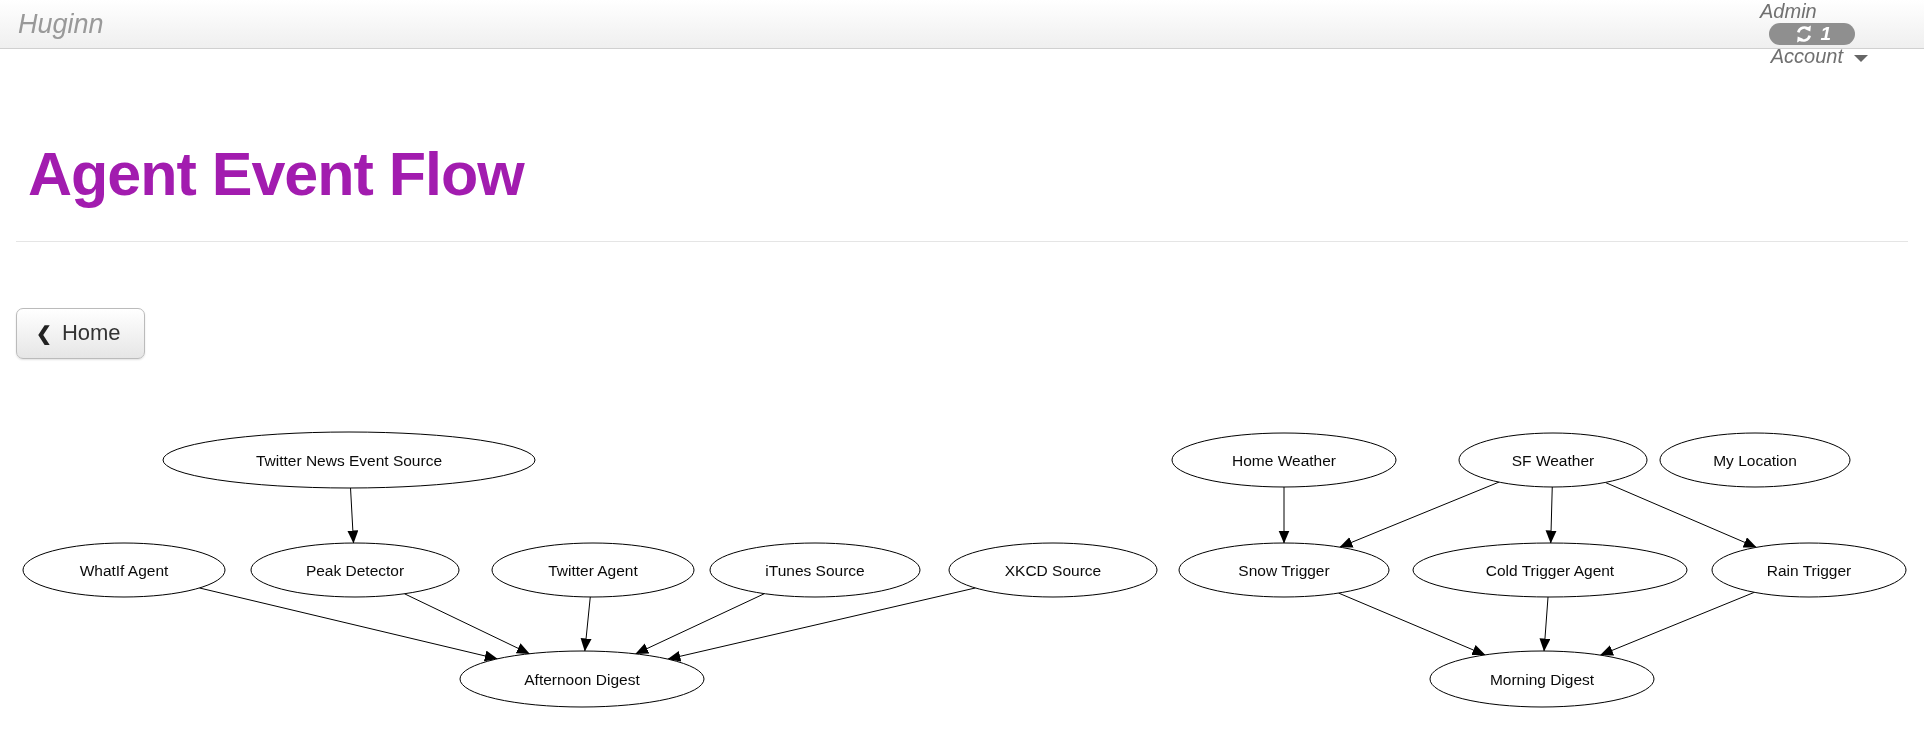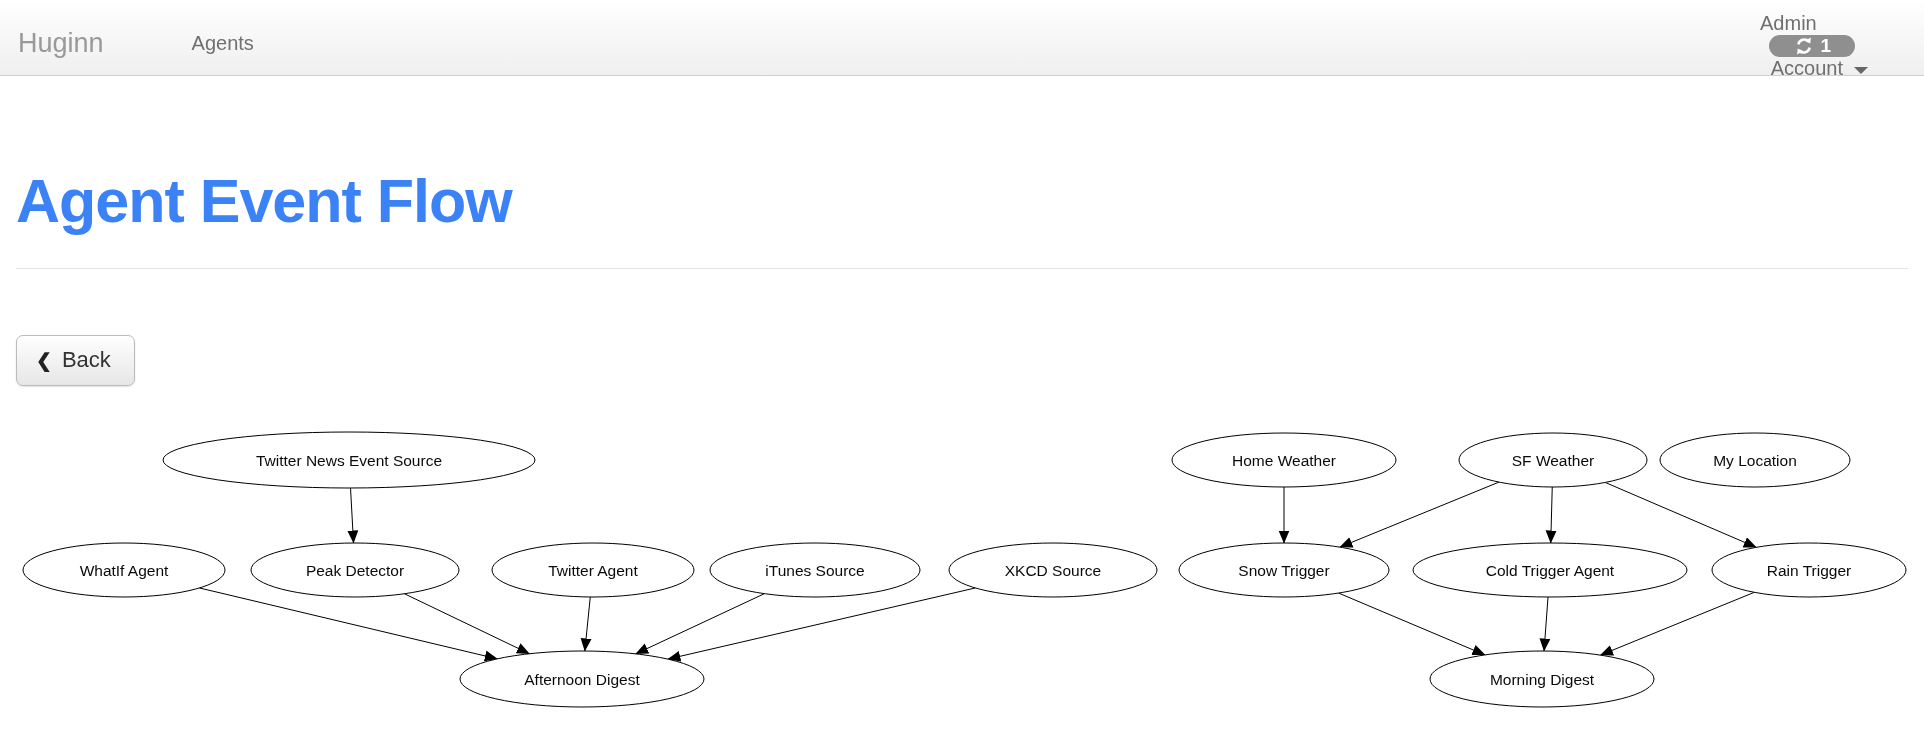--- a/index.html
+++ b/index.html
@@ -4,25 +4,26 @@
 <style>
   * { box-sizing: border-box; }
   html,body { margin:0; padding:0; }
   body {
     width:1924px; height:754px; overflow:hidden; position:relative;
     background:#ffffff; font-family:"Liberation Sans", sans-serif;
   }
 
   
   .navbar {
-    height:76px; width:100%;
+    height:49px; width:100%;
     background:linear-gradient(#ffffff, #efefef);
     border-bottom:1px solid #d0d0d0;
     display:flex; align-items:center;
-    padding:12px 56px 0 18px;
+    padding:0 56px 0 18px;
+    font-style:italic;
   }
   .brand {
     font-size:27px; color:#999999; text-decoration:none;
     margin-right:58px; cursor:pointer;
   }
   .nav-left { display:flex; align-items:center; height:100%; }
   .nav-link {
     font-size:20px; color:#707070; text-decoration:none;
     padding:0 30px; display:flex; align-items:center; height:100%;
     cursor:pointer;
@@ -47,23 +48,23 @@
   }
   .caret {
     width:0; height:0; display:inline-block;
     border-left:7px solid transparent; border-right:7px solid transparent;
     border-top:7px solid #666666; margin-top:3px;
   }
 
   
   .container { padding:0 16px; }
   .page-title {
-    margin:92px 0 0 0;
+    margin:92px 0 0 12px;
     font-size:61px; line-height:1.1; font-weight:bold;
-    letter-spacing:-1px; color:#3b82f6;
+    letter-spacing:-1px; color:#a21caf;
   }
   hr.rule {
     border:none; border-top:1px solid #e5e5e5;
     margin:33px 0 0 0;
   }
   .back-btn {
     margin-top:66px;
     display:inline-flex; align-items:center; gap:10px;
     font-family:"Liberation Sans", sans-serif;
     font-size:22px; color:#333333;
@@ -82,21 +83,20 @@
     font-size:15.5px; fill:#0a0a0a;
   }
 </style>
 </head>
 <body>
 
 <div class="navbar">
   <a class="brand">Huginn</a>
 
   <div class="nav-left">
-    <a class="nav-link">Agents</a>
   </div>
 
   <div class="nav-right">
     <a class="nav-link">Admin</a>
 
     <div class="nav-divider"></div>
 
     <a class="jobs-badge">
       <span style="display:flex;">
         <svg width="20" height="20" viewBox="0 0 20 20" aria-hidden="true">
@@ -115,21 +115,21 @@
     </a>
   </div>
 </div>
 
 <div class="container">
   <h1 class="page-title">Agent Event Flow</h1>
   <hr class="rule">
 
   <button class="back-btn">
     <span class="chev">❮</span>
-    <span>Back</span>
+    <span>Home</span>
   </button>
 </div>
 
 <svg class="flow-graph" width="1924" height="339" viewBox="0 415 1924 339">
   <defs>
     <marker id="arrowhead" markerUnits="userSpaceOnUse" markerWidth="14" markerHeight="12" refX="12.5" refY="5.5" orient="auto">
       <path d="M0,0 L13,5.5 L0,11 Z" fill="#000000"></path>
     </marker>
   </defs>
   <g id="graph-edges">

